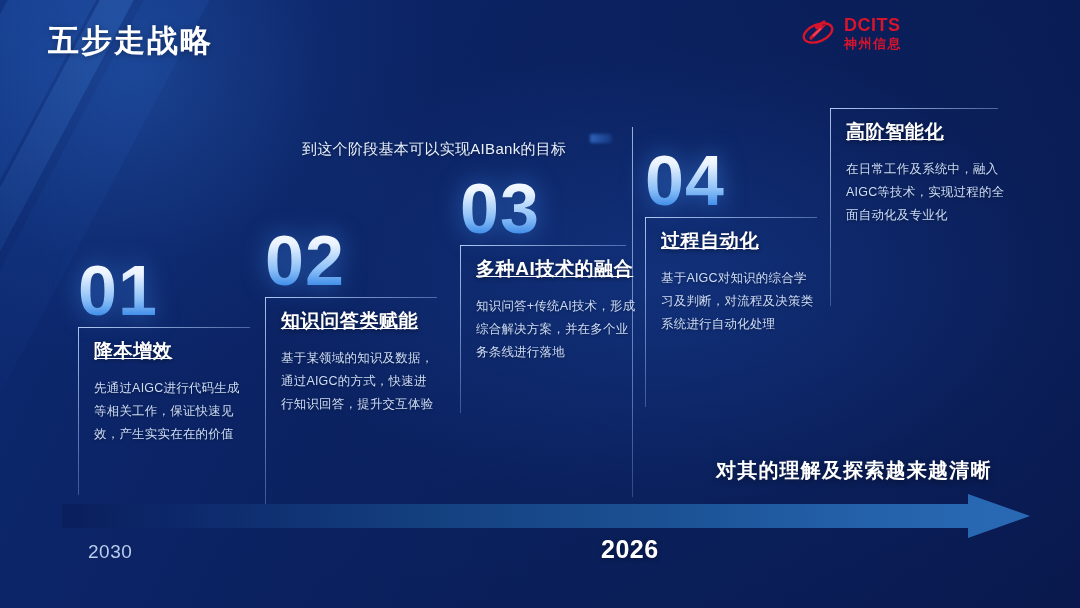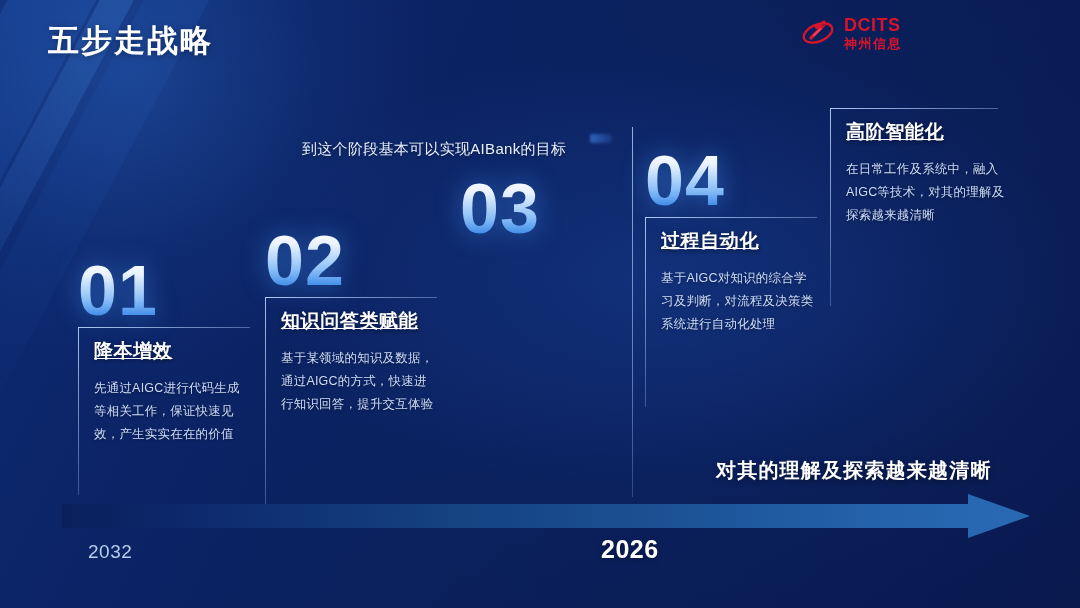--- a/index.html
+++ b/index.html
@@ -187,49 +187,53 @@
   <div class="step" id="step-2">
     <div class="step-num">02</div>
     <div class="step-card">
       <div class="step-heading">知识问答类赋能</div>
       <div class="step-body">基于某领域的知识及数据，通过AIGC的方式，快速进行知识回答，提升交互体验</div>
     </div>
   </div>
 
   <div class="step" id="step-3">
     <div class="step-num">03</div>
+    <div class="step-card">
+      <div class="step-heading">多种AI技术的融合</div>
+      <div class="step-body">知识问答+传统AI技术，形成综合解决方案，并在多个业务条线进行落地</div>
+    </div>
   </div>
 
   <div class="step" id="step-4">
     <div class="step-num">04</div>
     <div class="step-card">
       <div class="step-heading">过程自动化</div>
       <div class="step-body">基于AIGC对知识的综合学习及判断，对流程及决策类系统进行自动化处理</div>
     </div>
   </div>
 
   <div class="step" id="step-5">
     <div class="step-card">
       <div class="step-heading">高阶智能化</div>
-      <div class="step-body">在日常工作及系统中，融入AIGC等技术，对其的理解及探索越来越清晰</div>
+      <div class="step-body">在日常工作及系统中，融入AIGC等技术，实现过程的全面自动化及专业化</div>
     </div>
   </div>
 
   <div id="tagline">对其的理解及探索越来越清晰</div>
 
   <svg id="arrow" viewBox="0 0 968 44" preserveAspectRatio="none">
     <defs>
       <linearGradient id="arrowGrad" x1="0" y1="0" x2="1" y2="0">
         <stop offset="0%" stop-color="#0a1f5c"></stop>
         <stop offset="14%" stop-color="#0d2a6d"></stop>
         <stop offset="38%" stop-color="#14407f"></stop>
         <stop offset="62%" stop-color="#1b5194"></stop>
         <stop offset="84%" stop-color="#2462ab"></stop>
         <stop offset="100%" stop-color="#2a6ab5"></stop>
       </linearGradient>
     </defs>
     <path d="M0,10 L906,10 L906,0 L968,22 L906,44 L906,34 L0,34 Z" fill="url(#arrowGrad)"></path>
   </svg>
 
-  <div id="year-start">2032</div>
+  <div id="year-start">2030</div>
   <div id="year-end">2026</div>
 
 </div>
 
 </body></html>

